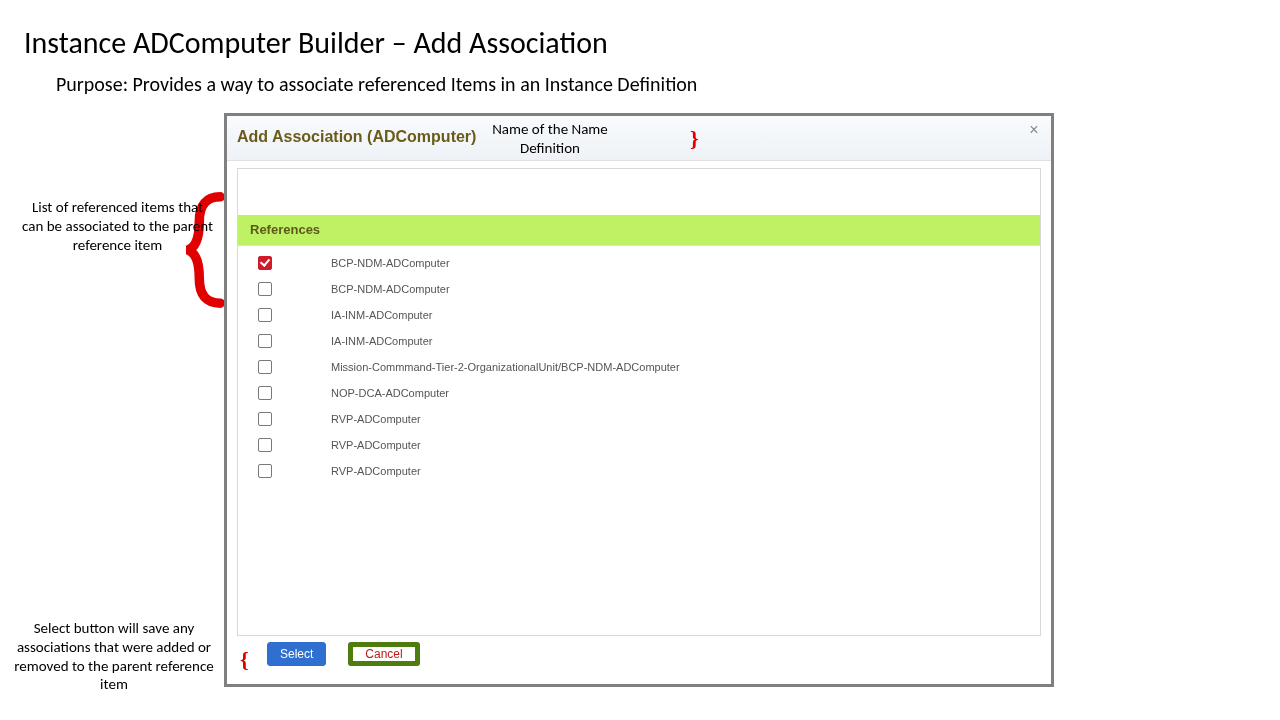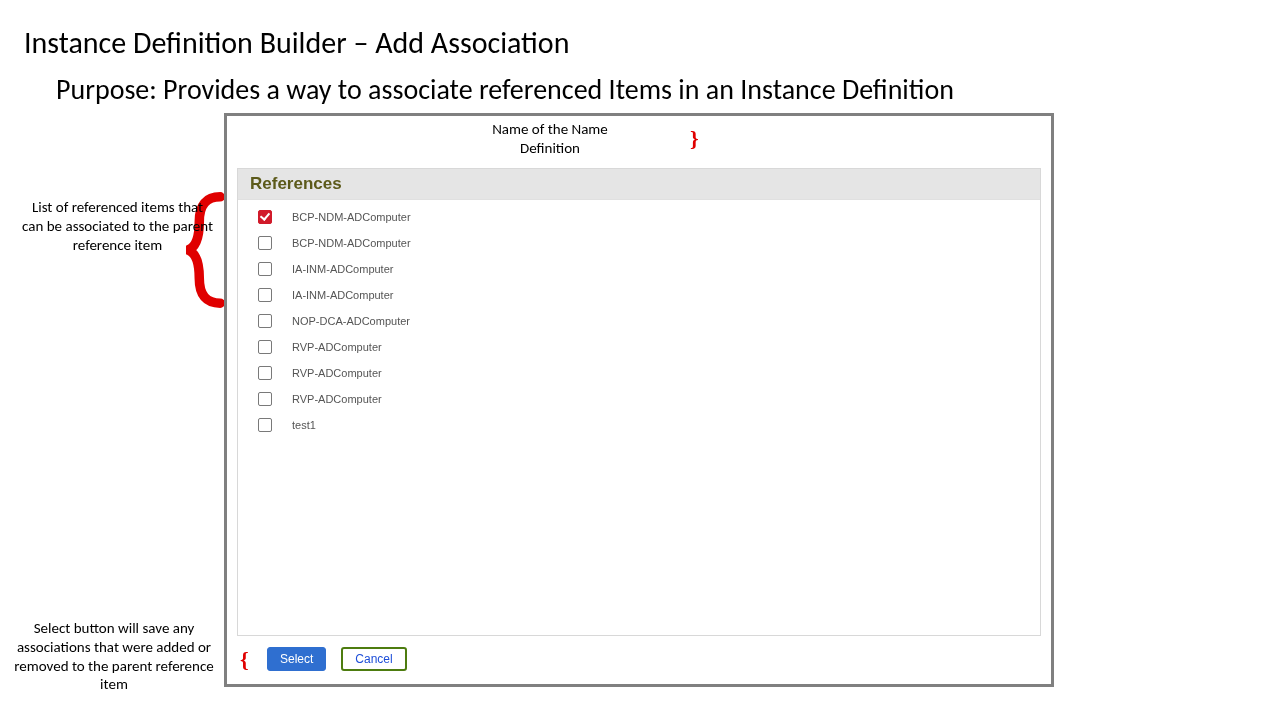--- a/index.html
+++ b/index.html
@@ -17,21 +17,21 @@
     left: 24px;
     top: 24px;
     font-size: 30px;
     font-weight: 400;
   }
 
   .page-purpose {
     position: absolute;
     left: 56px;
     top: 72px;
-    font-size: 28px;
+    font-size: 20px;
     text-align: right;
   }
 
   
   .dialog {
     position: absolute;
     left: 224px;
     top: 113px;
     width: 830px;
     height: 574px;
@@ -79,39 +79,41 @@
     bottom: 48px;
     border: 1px solid #d8d8d8;
     background: #fff;
   }
 
   .section-header {
     height: 30px;
     line-height: 30px;
     padding-left: 12px;
     font-family: Arial, sans-serif;
-    font-size: 17px;
+    font-size: 13px;
     font-weight: bold;
     color: #5c5a1a;
-    background: #e5e5e5;
+    background: #bef264;
     border-bottom: 1px solid #e0e0e0;
+    margin-top: 46px;
   }
 
   .ref-list {
     padding: 4px 0 0 0;
   }
 
   .ref-item {
     display: flex;
     align-items: center;
     height: 26px;
     padding-left: 20px;
     font-family: Arial, sans-serif;
     font-size: 11px;
     color: #555;
+    gap: 39px;
   }
 
   .ref-checkbox {
     width: 12px;
     height: 12px;
     border: 1.5px solid #797979;
     border-radius: 2px;
     margin-right: 20px;
     flex: none;
     position: relative;
@@ -134,22 +136,22 @@
     transform: rotate(40deg);
   }
 
   .dialog-footer {
     position: absolute;
     left: 10px;
     right: 10px;
     bottom: 8px;
     height: 34px;
     display: flex;
-    align-items: center;
-    gap: 15px;
+    align-items: flex-start;
+    gap: 22px;
     padding-left: 30px;
   }
 
   .btn {
     font-family: Arial, sans-serif;
     font-size: 12px;
     height: 24px;
     padding: 0 12px;
     border-radius: 3px;
     cursor: pointer;
@@ -158,22 +160,22 @@
     align-items: center;
     justify-content: center;
   }
   .btn-primary {
     background: #2f6fd0;
     color: #fff;
     border: 1px solid #2f6fd0;
   }
   .btn-secondary {
     background: #fff;
-    color: #1d4ed8;
-    border: 2px solid #4d7c0f;
+    color: #b91c1c;
+    border: 5px solid #4d7c0f;
   }
 
   
   .ann {
     position: absolute;
     font-size: 15px;
     line-height: 1.25;
     text-align: center;
   }
 
@@ -198,26 +200,30 @@
   }
   .note-list { left:20px; top:198px; width:195px; }
 
   
   .brace-footer  { position:absolute; left:240px; top:647px; font-size:22px; }
   .note-footer   { left:4px; top:610px; width:220px;margin-top:9px; }
 </style>
 </head>
 <body>
 
-<div class="page-title">Instance Definition Builder – Add Association</div>
+<div class="page-title">Instance ADComputer Builder – Add Association</div>
 
 <div class="page-purpose">Purpose: Provides a way to associate referenced Items in an Instance Definition</div>
 
 <div class="dialog">
 
+  <div class="dialog-header">
+    <span class="dialog-title">Add Association (ADComputer)</span>
+    <span class="dialog-close">×</span>
+  </div>
 
   <div class="dialog-body">
     <div class="section-header">References</div>
 
     <div class="ref-list" id="ref-list">
 
     <div class="ref-item">
           <span class="ref-checkbox checked"></span>
           <span>BCP-NDM-ADComputer</span>
         </div>
@@ -228,37 +234,37 @@
         <div class="ref-item">
           <span class="ref-checkbox"></span>
           <span>IA-INM-ADComputer</span>
         </div>
         <div class="ref-item">
           <span class="ref-checkbox"></span>
           <span>IA-INM-ADComputer</span>
         </div>
         <div class="ref-item">
           <span class="ref-checkbox"></span>
+          <span>Mission-Commmand-Tier-2-OrganizationalUnit/BCP-NDM-ADComputer</span>
+        </div>
+        <div class="ref-item">
+          <span class="ref-checkbox"></span>
           <span>NOP-DCA-ADComputer</span>
         </div>
         <div class="ref-item">
           <span class="ref-checkbox"></span>
           <span>RVP-ADComputer</span>
         </div>
         <div class="ref-item">
           <span class="ref-checkbox"></span>
           <span>RVP-ADComputer</span>
         </div>
         <div class="ref-item">
           <span class="ref-checkbox"></span>
           <span>RVP-ADComputer</span>
-        </div>
-        <div class="ref-item">
-          <span class="ref-checkbox"></span>
-          <span>test1</span>
         </div>
       </div>
   </div>
 
   <div class="dialog-footer">
     <span class="btn btn-primary">Select</span>
     <span class="btn btn-secondary">Cancel</span>
   </div>
 </div>
 

